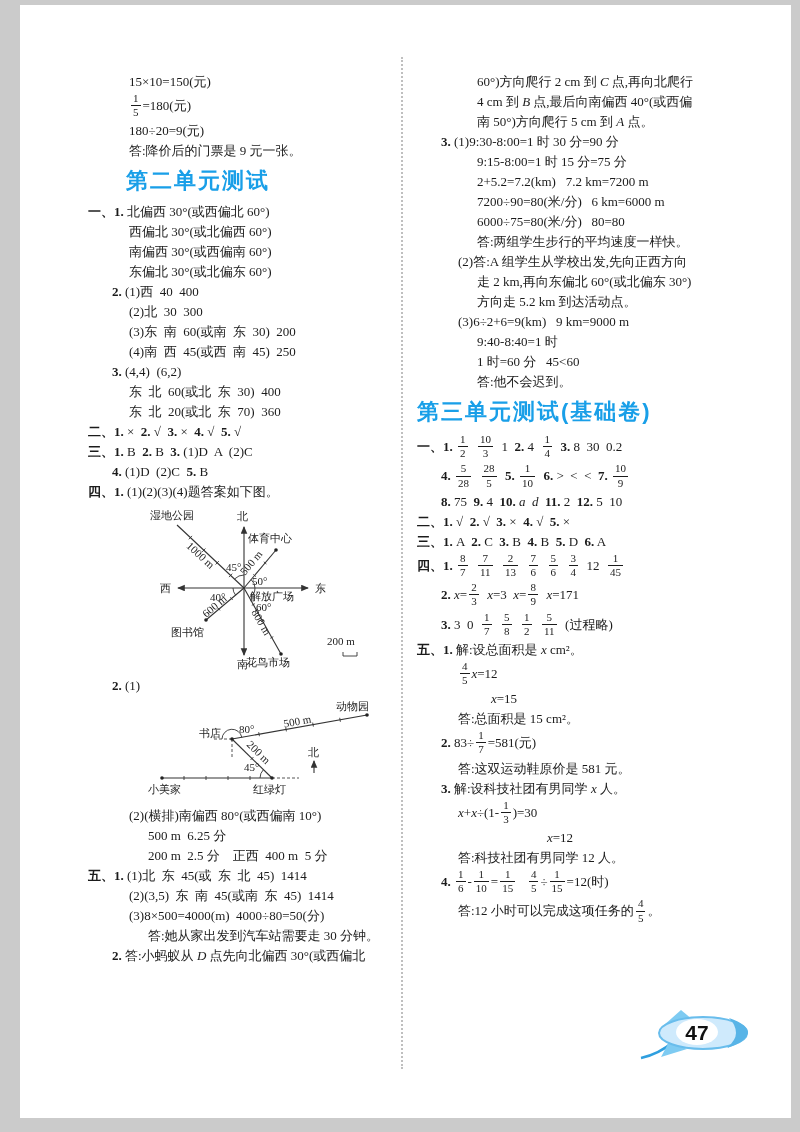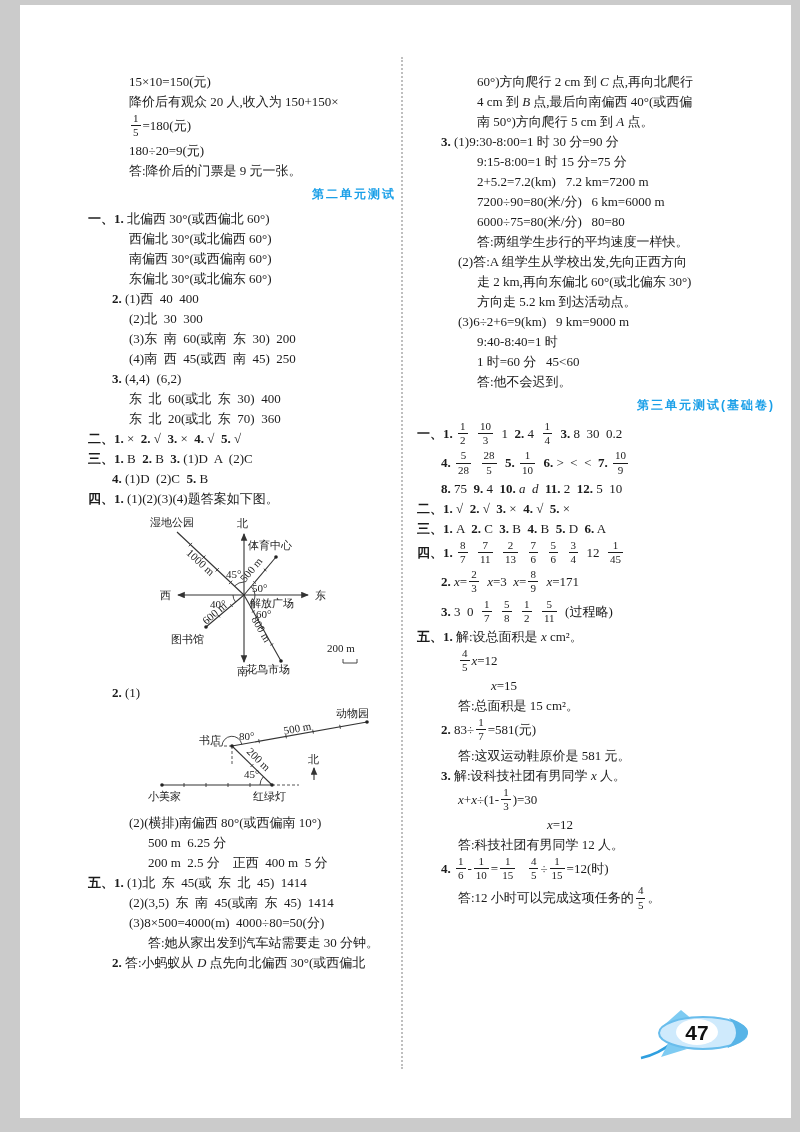--- a/index.html
+++ b/index.html
@@ -16,40 +16,39 @@
   .ind-0{margin-left:0;}
   .ind-1{margin-left:24px;}
   .ind-2{margin-left:41px;}
   .ind-3{margin-left:60px;}
   .ind-4{margin-left:74px;}
   .ind-5{margin-left:130px;}
   .fr{display:inline-block;vertical-align:middle;text-align:center;font-size:11px;line-height:1.2;
       margin:1px 2px;transform:translateY(-1px);}
   .fr .n{display:block;border-bottom:1px solid #1b1b1b;padding:0 2px;}
   .fr .d{display:block;padding:0 2px;}
-  .heading{font-family:"Liberation Sans","DejaVu Sans",sans-serif;font-weight:700;font-size:12px;
-           color:#199fe8;text-align:right;letter-spacing:2px;margin:5px 0 6px 0;}
+  .heading{font-family:"Liberation Sans","DejaVu Sans",sans-serif;font-weight:700;font-size:22px;
+           color:#199fe8;text-align:left;letter-spacing:2px;margin:5px 0 6px 0;}
   .col-left .heading{padding-left:38px;}
   .diag{overflow:visible;display:block;}
   .diag1{margin:7px 0 3px 58px;}
   .diag2{margin:4px 0 6px 52px;}
   .dt{font-size:11px;fill:#222;font-family:"Liberation Serif","DejaVu Serif",serif;}
   .badge{position:absolute;left:621px;top:1003px;width:112px;height:52px;}
   .badge svg{overflow:visible;}
 </style>
 </head>
 <body>
 
 <div class="page">
   <div class="divider"></div>
 
   <div class="col col-left">
     <div>
         <div class="ln ind-2">15×10=150(元)</div>
-        <div class="ln ind-2">降价后有观众 20 人,收入为 150+150×</div>
         <div class="ln ind-2"><span class="fr"><span class="n">1</span><span class="d">5</span></span>=180(元)</div>
         <div class="ln ind-2">180÷20=9(元)</div>
         <div class="ln ind-2">答:降价后的门票是 9 元一张。</div>
       </div>
     <div class="heading">第二单元测试</div>
     <div>
         <div class="ln ind-0"><b>一、1.</b> 北偏西 30°(或西偏北 60°)</div>
         <div class="ln ind-2">西偏北 30°(或北偏西 60°)</div>
         <div class="ln ind-2">南偏西 30°(或西偏南 60°)</div>
         <div class="ln ind-2">东偏北 30°(或北偏东 60°)</div>

